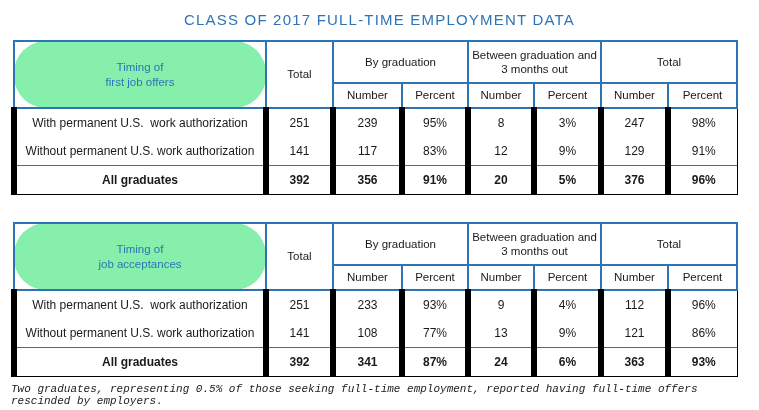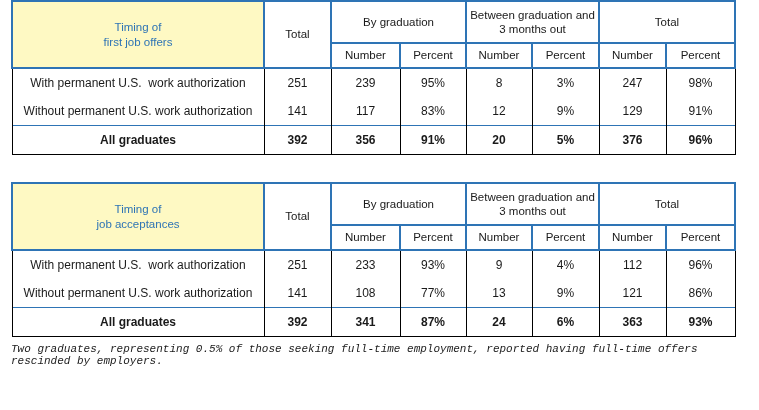--- a/index.html
+++ b/index.html
@@ -31,30 +31,31 @@
     font-size: 11.5px;
     font-weight: 400;
     text-align: center;
     vertical-align: middle;
     line-height: 1.25;
     padding: 2px 3px;
   }
   tr.hrow1 { height: 42px; }
   tr.hrow2 { height: 25px; }
   th.corner {
-    background: #fef9c3;
+    background: #86efac;
     color: #2E74B5;
     font-weight: 700;
     font-size: 12.5px;
     line-height: 1.4;
+    border-radius: 32px;
   }
   th.totcol, th.sub, th.group-bold { font-weight: 700; margin-left: 29px; }
   
   table.emp tbody td {
-    border-left: 1px solid #000000;
+    border-left: 6px solid #000000;
     border-right: 1px solid #000;
     font-size: 12px;
     text-align: center;
     vertical-align: middle;
     height: 28px;
   }
   table.emp tbody tr.total-row td {
     border-top: 1px solid #2E74B5;
     border-bottom: 1px solid #000;
     font-weight: 700;
@@ -71,20 +72,21 @@
     font-style: italic;
     color: #1a1a1a;
     font-family: Liberation Mono, monospace;
   }
 </style>
 </head>
 <body>
 
 <div>
 
+  <h1 class="title">CLASS OF 2017 FULL-TIME EMPLOYMENT DATA</h1>
 
   <table class="emp tbl1">
     <colgroup>
       <col style="width:252px">
         <col style="width:67px">
         <col style="width:69px">
         <col style="width:66px">
       <col style="width:66px">
         <col style="width:67px">
         <col style="width:67px">

